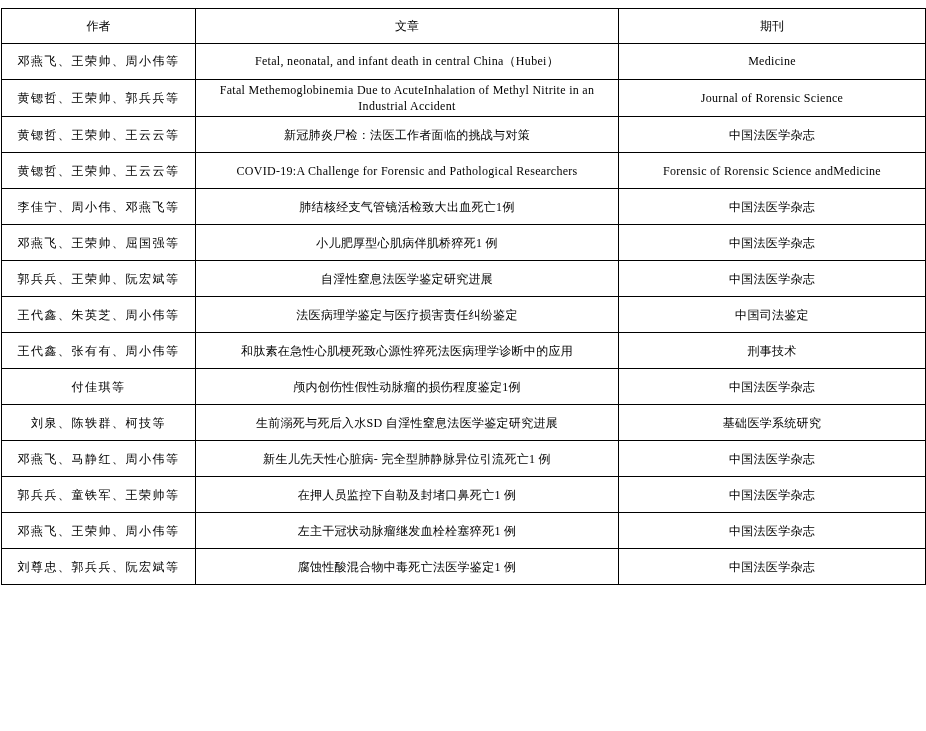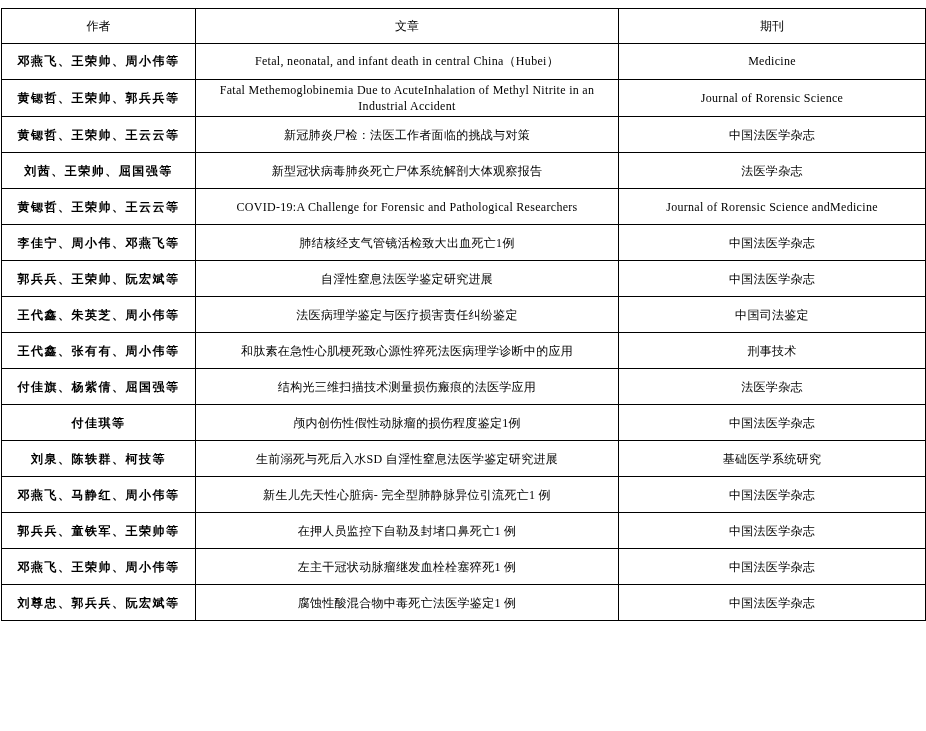--- a/index.html
+++ b/index.html
@@ -29,21 +29,21 @@
     vertical-align: middle;
     font-size: 12px;
     font-weight: normal;
     line-height: 1.35;
     padding: 2px 6px;
     overflow: hidden;
     word-break: break-word;
   }
   .pub-table th { height: 30px; }
   .pub-table td { height: 31px; }
-  td[data-name="authors-cell"] { letter-spacing: 1.5px; font-weight: bold; }
+  td[data-name="authors-cell"] { letter-spacing: 1.5px; }
   td[data-name="article-cell"] { letter-spacing: 0.3px; }
   td[data-name="journal-cell"] { letter-spacing: 0.3px; text-align: center; }
 </style>
 </head>
 <body>
 
 <div class="page-wrap" data-name="document-page">
   <table class="pub-table" data-name="publications-table">
     <colgroup>
       <col class="col-authors">
@@ -67,53 +67,48 @@
           <td data-name="authors-cell">黄锶哲、王荣帅、郭兵兵等</td>
           <td data-name="article-cell">Fatal Methemoglobinemia Due to AcuteInhalation of Methyl Nitrite in an Industrial Accident</td>
           <td data-name="journal-cell">Journal of Rorensic Science</td>
         </tr>
         <tr data-name="table-row">
           <td data-name="authors-cell">黄锶哲、王荣帅、王云云等</td>
           <td data-name="article-cell">新冠肺炎尸检：法医工作者面临的挑战与对策</td>
           <td data-name="journal-cell">中国法医学杂志</td>
         </tr>
         <tr data-name="table-row">
-          <td data-name="authors-cell">刘茜、王荣帅、屈国强等</td>
-          <td data-name="article-cell">新型冠状病毒肺炎死亡尸体系统解剖大体观察报告</td>
-          <td data-name="journal-cell">法医学杂志</td>
-        </tr>
-        <tr data-name="table-row">
           <td data-name="authors-cell">黄锶哲、王荣帅、王云云等</td>
           <td data-name="article-cell">COVID-19:A Challenge for Forensic and Pathological Researchers</td>
-          <td data-name="journal-cell">Journal of Rorensic Science andMedicine</td>
+          <td data-name="journal-cell">Forensic of Rorensic Science andMedicine</td>
         </tr>
         <tr data-name="table-row">
           <td data-name="authors-cell">李佳宁、周小伟、邓燕飞等</td>
           <td data-name="article-cell">肺结核经支气管镜活检致大出血死亡1例</td>
+          <td data-name="journal-cell">中国法医学杂志</td>
+        </tr>
+        <tr data-name="table-row">
+          <td data-name="authors-cell">邓燕飞、王荣帅、屈国强等</td>
+          <td data-name="article-cell">小儿肥厚型心肌病伴肌桥猝死1 例</td>
           <td data-name="journal-cell">中国法医学杂志</td>
         </tr>
         <tr data-name="table-row">
           <td data-name="authors-cell">郭兵兵、王荣帅、阮宏斌等</td>
           <td data-name="article-cell">自淫性窒息法医学鉴定研究进展</td>
           <td data-name="journal-cell">中国法医学杂志</td>
         </tr>
         <tr data-name="table-row">
           <td data-name="authors-cell">王代鑫、朱英芝、周小伟等</td>
           <td data-name="article-cell">法医病理学鉴定与医疗损害责任纠纷鉴定</td>
           <td data-name="journal-cell">中国司法鉴定</td>
         </tr>
         <tr data-name="table-row">
           <td data-name="authors-cell">王代鑫、张有有、周小伟等</td>
           <td data-name="article-cell">和肽素在急性心肌梗死致心源性猝死法医病理学诊断中的应用</td>
           <td data-name="journal-cell">刑事技术</td>
-        </tr>
-        <tr data-name="table-row">
-          <td data-name="authors-cell">付佳旗、杨紫倩、屈国强等</td>
-          <td data-name="article-cell">结构光三维扫描技术测量损伤瘢痕的法医学应用</td>
-          <td data-name="journal-cell">法医学杂志</td>
         </tr>
         <tr data-name="table-row">
           <td data-name="authors-cell">付佳琪等</td>
           <td data-name="article-cell">颅内创伤性假性动脉瘤的损伤程度鉴定1例</td>
           <td data-name="journal-cell">中国法医学杂志</td>
         </tr>
         <tr data-name="table-row">
           <td data-name="authors-cell">刘泉、陈轶群、柯技等</td>
           <td data-name="article-cell">生前溺死与死后入水SD 自淫性窒息法医学鉴定研究进展</td>
           <td data-name="journal-cell">基础医学系统研究</td>

